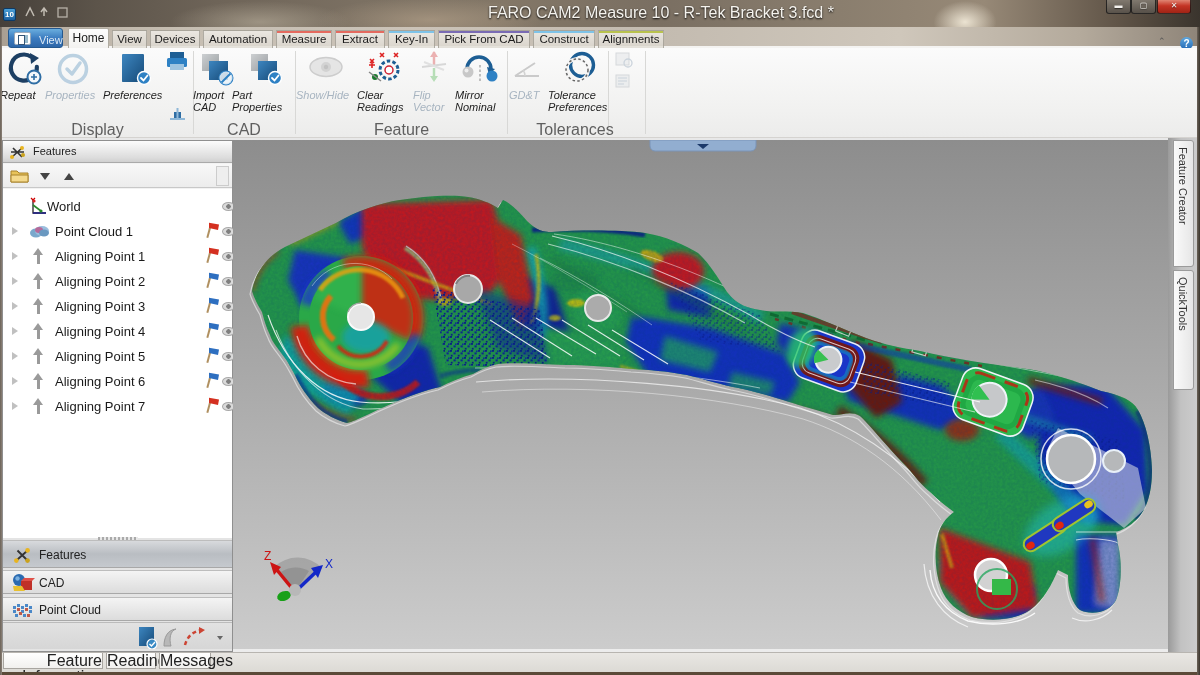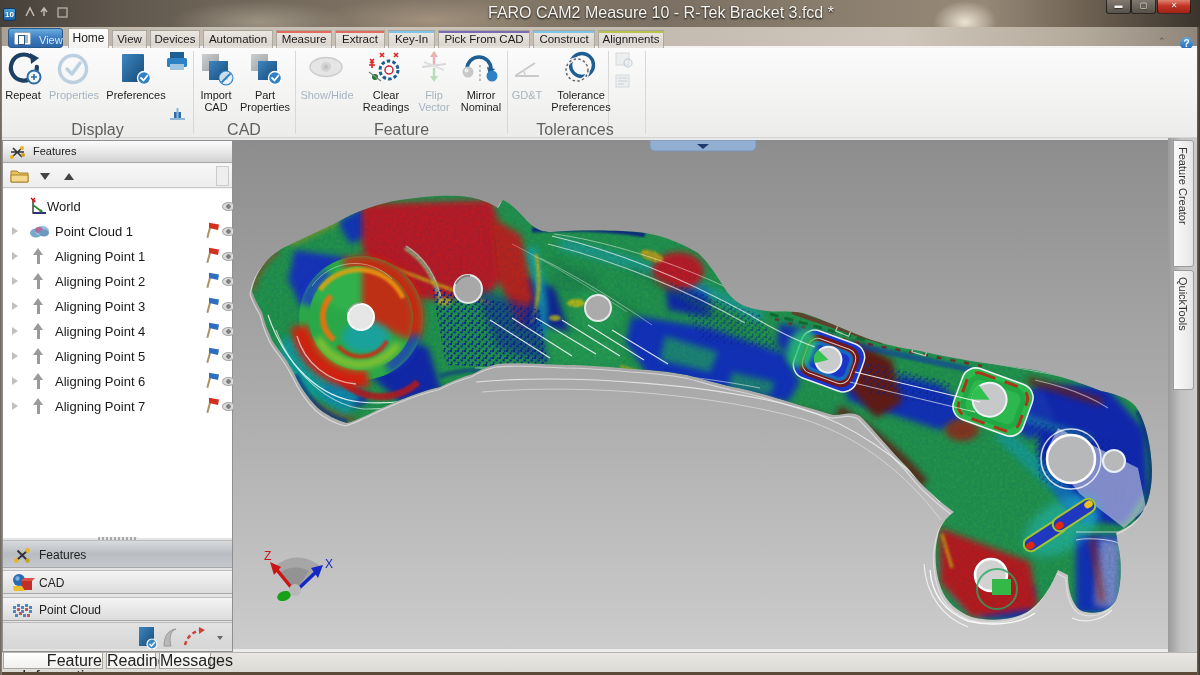--- a/index.html
+++ b/index.html
@@ -35,21 +35,21 @@
   background:linear-gradient(rgba(246,244,240,.75),rgba(222,218,210,.75)); border:1px solid rgba(130,125,115,.55); border-bottom:none; }
 .rtab.active { background:linear-gradient(#fdfdfd,#f3f2f0); border-color:#b0aca2; top:28px; height:20px; z-index:3; border-radius:2px 2px 0 0; line-height:19px; font-size:12px; }
 .rtab .ct { position:absolute; left:0; top:0; right:0; height:2px; }
 #tabrow2 { left:0; top:46px; width:1200px; height:2px; background:#f4f3f1; }
 #tr_up { left:1158px; top:36px; width:14px; height:10px; color:#555; font-size:9px; }
 #tr_help { left:1180px; top:37px; width:13px; height:13px; border-radius:50%; background:linear-gradient(#5fa8e0,#2268b4); color:#fff; font-size:10px; font-weight:bold; text-align:center; line-height:13px; }
 
 
 #ribbon { left:0; top:48px; width:1200px; height:90px; background:linear-gradient(#fbfbfb,#f1f1f0 70%,#ececeb); border-bottom:1px solid #d5d3d0; }
 .rglabel { top:121px; height:15px; color:#5f5f5f; font-size:16px; text-align:center; }
-.rlab { color:#1d1d1d; font-size:11px; text-align:center; line-height:12px; }
+.rlab { color:#1d1d1d; font-size:11px; line-height:12px;font-style:italic; }
 .rlab.dis { color:#a7b4c0; }
 
 
 #leftpanel { left:2px; top:140px; width:231px; height:512px; background:#f2f2f2; border:1px solid #8f8f8f; }
 #lp_head { left:0px; top:0px; width:229px; height:22px; background:linear-gradient(#fcfcfc,#dcdcdc 80%,#d0d0d0); border-bottom:1px solid #aaa; color:#222; font-size:11px; line-height:21px; }
 #lp_tool { left:0px; top:23px; width:229px; height:24px; background:linear-gradient(#f8f8f8,#ececec); border-bottom:1px solid #c8c8c8; }
 #lp_tree { left:0px; top:48px; width:229px; height:349px; background:#fff; }
 .trow { position:absolute; left:0; width:229px; height:25px; font-size:13px; color:#1a1a1a; }
 .trow .exp { position:absolute; left:9px; top:8px; width:0; height:0; border-left:6px solid #c0c0c0; border-top:4.5px solid transparent; border-bottom:4.5px solid transparent; }
 .trow .txt { position:absolute; left:52px; top:5px; }

